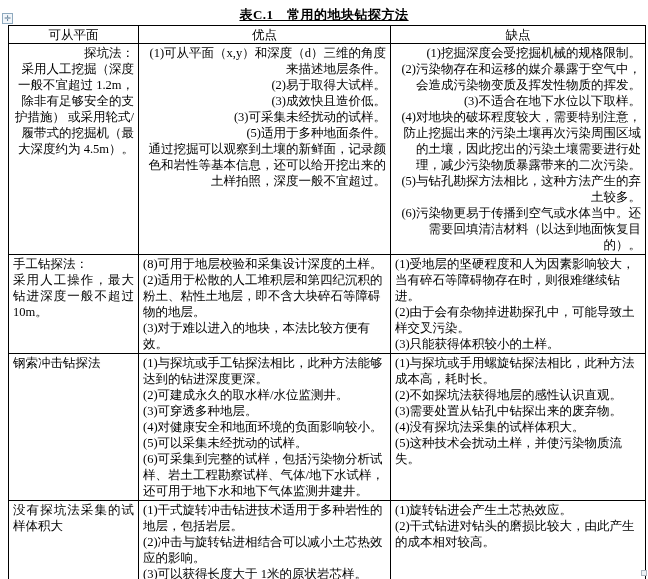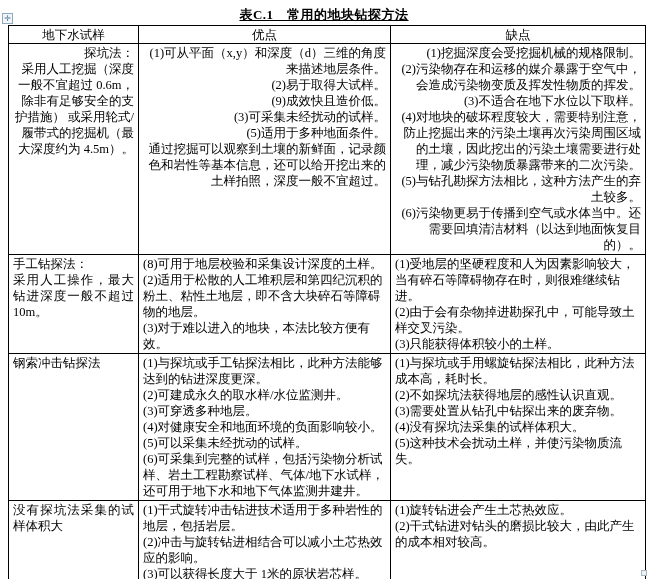--- a/index.html
+++ b/index.html
@@ -96,35 +96,35 @@
   <div class="doc-title">表C.1　常用的地块钻探方法</div>
 
   <table class="main">
     <colgroup>
         <col class="c1">
         <col class="c2">
         <col class="c3">
       </colgroup>
     <thead>
       <tr>
-        <th>地下水试样</th>
+        <th>可从平面</th>
         <th>优点</th>
         <th>缺点</th>
       </tr>
     </thead>
     <tbody>
       <tr class="r1">
         <td class="col-method">
             <div>探坑法：</div>
-            <div>采用人工挖掘（深度一般不宜超过 0.6m，除非有足够安全的支护措施） 或采用轮式/履带式的挖掘机（最大深度约为 4.5m）。</div>
+            <div>采用人工挖掘（深度一般不宜超过 1.2m，除非有足够安全的支护措施） 或采用轮式/履带式的挖掘机（最大深度约为 4.5m）。</div>
           </td>
         <td>
             <div>(1)可从平面（x,y）和深度（d）三维的角度来描述地层条件。</div>
             <div>(2)易于取得大试样。</div>
-            <div>(9)成效快且造价低。</div>
+            <div>(3)成效快且造价低。</div>
             <div>(3)可采集未经扰动的试样。</div>
             <div>(5)适用于多种地面条件。</div>
             <div>通过挖掘可以观察到土壤的新鲜面，记录颜色和岩性等基本信息，还可以给开挖出来的土样拍照，深度一般不宜超过。</div>
           </td>
         <td>
             <div>(1)挖掘深度会受挖掘机械的规格限制。</div>
             <div>(2)污染物存在和运移的媒介暴露于空气中，会造成污染物变质及挥发性物质的挥发。</div>
             <div>(3)不适合在地下水位以下取样。</div>
             <div>(4)对地块的破坏程度较大，需要特别注意，防止挖掘出来的污染土壤再次污染周围区域的土壤，因此挖出的污染土壤需要进行处理，减少污染物质暴露带来的二次污染。</div>
             <div>(5)与钻孔勘探方法相比，这种方法产生的弃土较多。</div>

